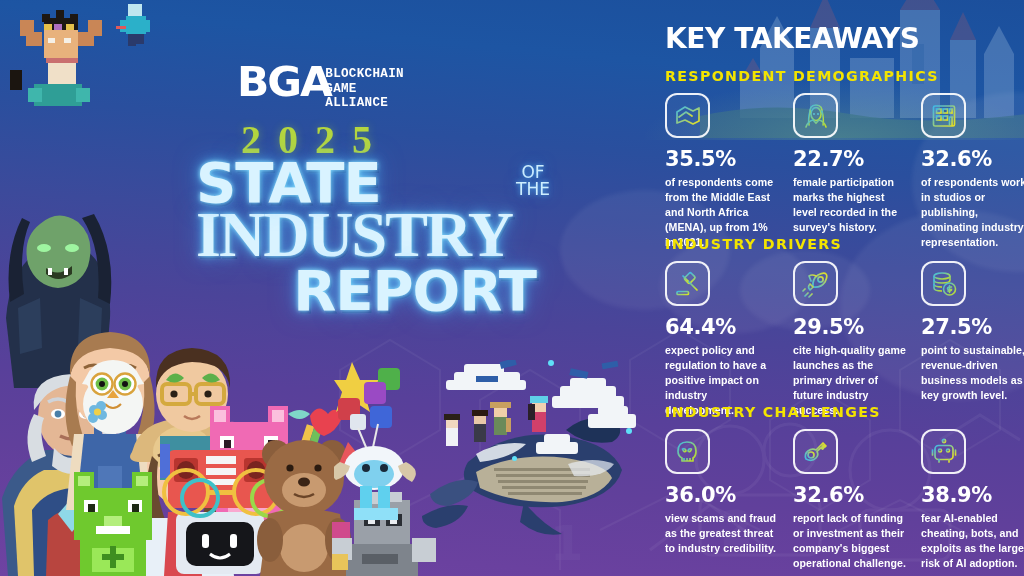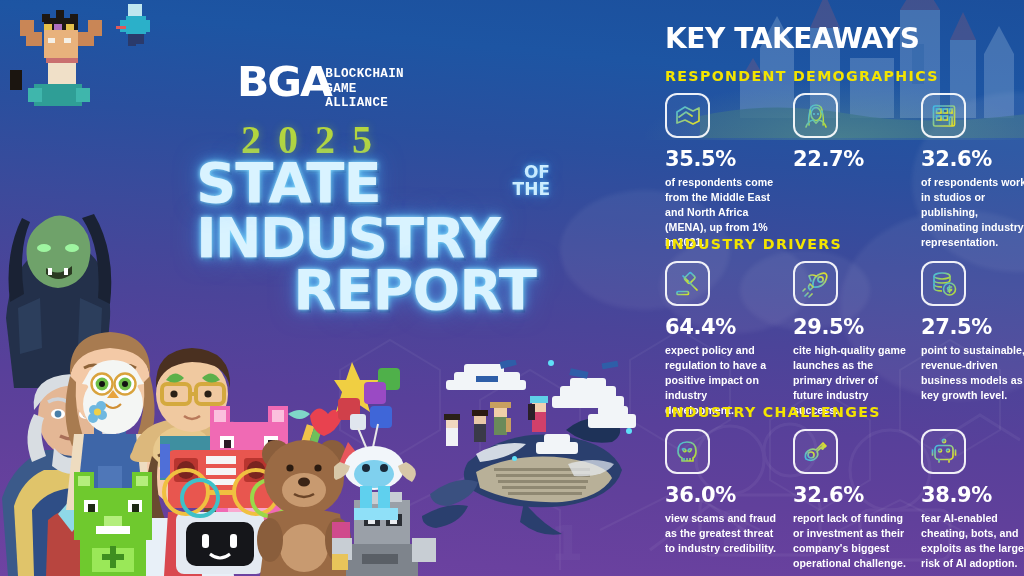--- a/index.html
+++ b/index.html
@@ -77,28 +77,28 @@
     letter-spacing:-1px;
     line-height:.88;
     text-shadow:
        0 0 4px #8fe3ff,
        0 0 12px rgba(90,200,255,.85),
        0 0 26px rgba(60,170,255,.55),
        2px 3px 0 rgba(20,40,110,.45);
     white-space:nowrap;
   }
   #t-state { font-size:56px; position:relative; }
-  #t-industry { font-size:56px; margin-top:6px; letter-spacing:-2px; }
+  #t-industry { font-size:64px; margin-top:0; letter-spacing:-2px;font-family:Liberation Serif, serif; }
   #t-report { font-size:56px; margin-top:2px; letter-spacing:-1px;text-align:right; }
   #ofthe {
     position:absolute; right:-14px; top:6px;
-    font-family:"DejaVu Sans", sans-serif; font-weight:bold;
+    font-family:"DejaVu Sans", sans-serif; font-weight:normal;
     font-size:17px; line-height:1.02; color:#cdeeff; letter-spacing:0px;
     text-shadow:0 0 5px rgba(90,200,255,.8), 0 0 14px rgba(60,170,255,.5);
-    text-align:right;
+    text-align:center;
   }
 
   
   #panel { position:absolute; left:660px; top:0; width:384px; height:448px; }
   #kt-title {
     position:absolute; left:5px; top:22px;
     color:#ffffff; font-family:"DejaVu Sans", sans-serif;
     font-weight:bold; font-size:28px; letter-spacing:-0.4px;
   }
   .section { position:absolute; left:0; width:384px; }
@@ -586,20 +586,21 @@
               <path d="M8 12 Q7 3 14 3 Q21 3 20 12" stroke="url(#g2)"></path>
               <ellipse cx="14" cy="12" rx="5" ry="6.5" stroke="url(#g2)"></ellipse>
               <path d="M8 9 Q6 17 7 23" stroke="url(#g2)"></path>
               <path d="M20 9 Q22 17 21 23" stroke="url(#g2)"></path>
               <path d="M4 25 Q6 19 11 18 L14 21 L17 18 Q22 19 24 25" stroke="url(#g2)"></path>
               <circle cx="12" cy="12" r=".9" fill="#5fc8dc"></circle>
               <circle cx="16" cy="12" r=".9" fill="#5fc8dc"></circle>
             </svg>
           </div>
           <div class="pct">22.7%</div>
+          <div class="desc">female participation marks the highest level recorded in the survey's history.</div>
         </div>
 
         <div class="card">
           <div class="iconbox">
             <svg width="28" height="28" viewBox="0 0 28 28" fill="none" stroke-width="1.7">
               <defs>
                   <linearGradient id="g3" x1="0" y1="0" x2="1" y2="1">
                     <stop offset="0" stop-color="#3fb8e8"></stop>
                     <stop offset="1" stop-color="#e8e020"></stop>
                   </linearGradient>

